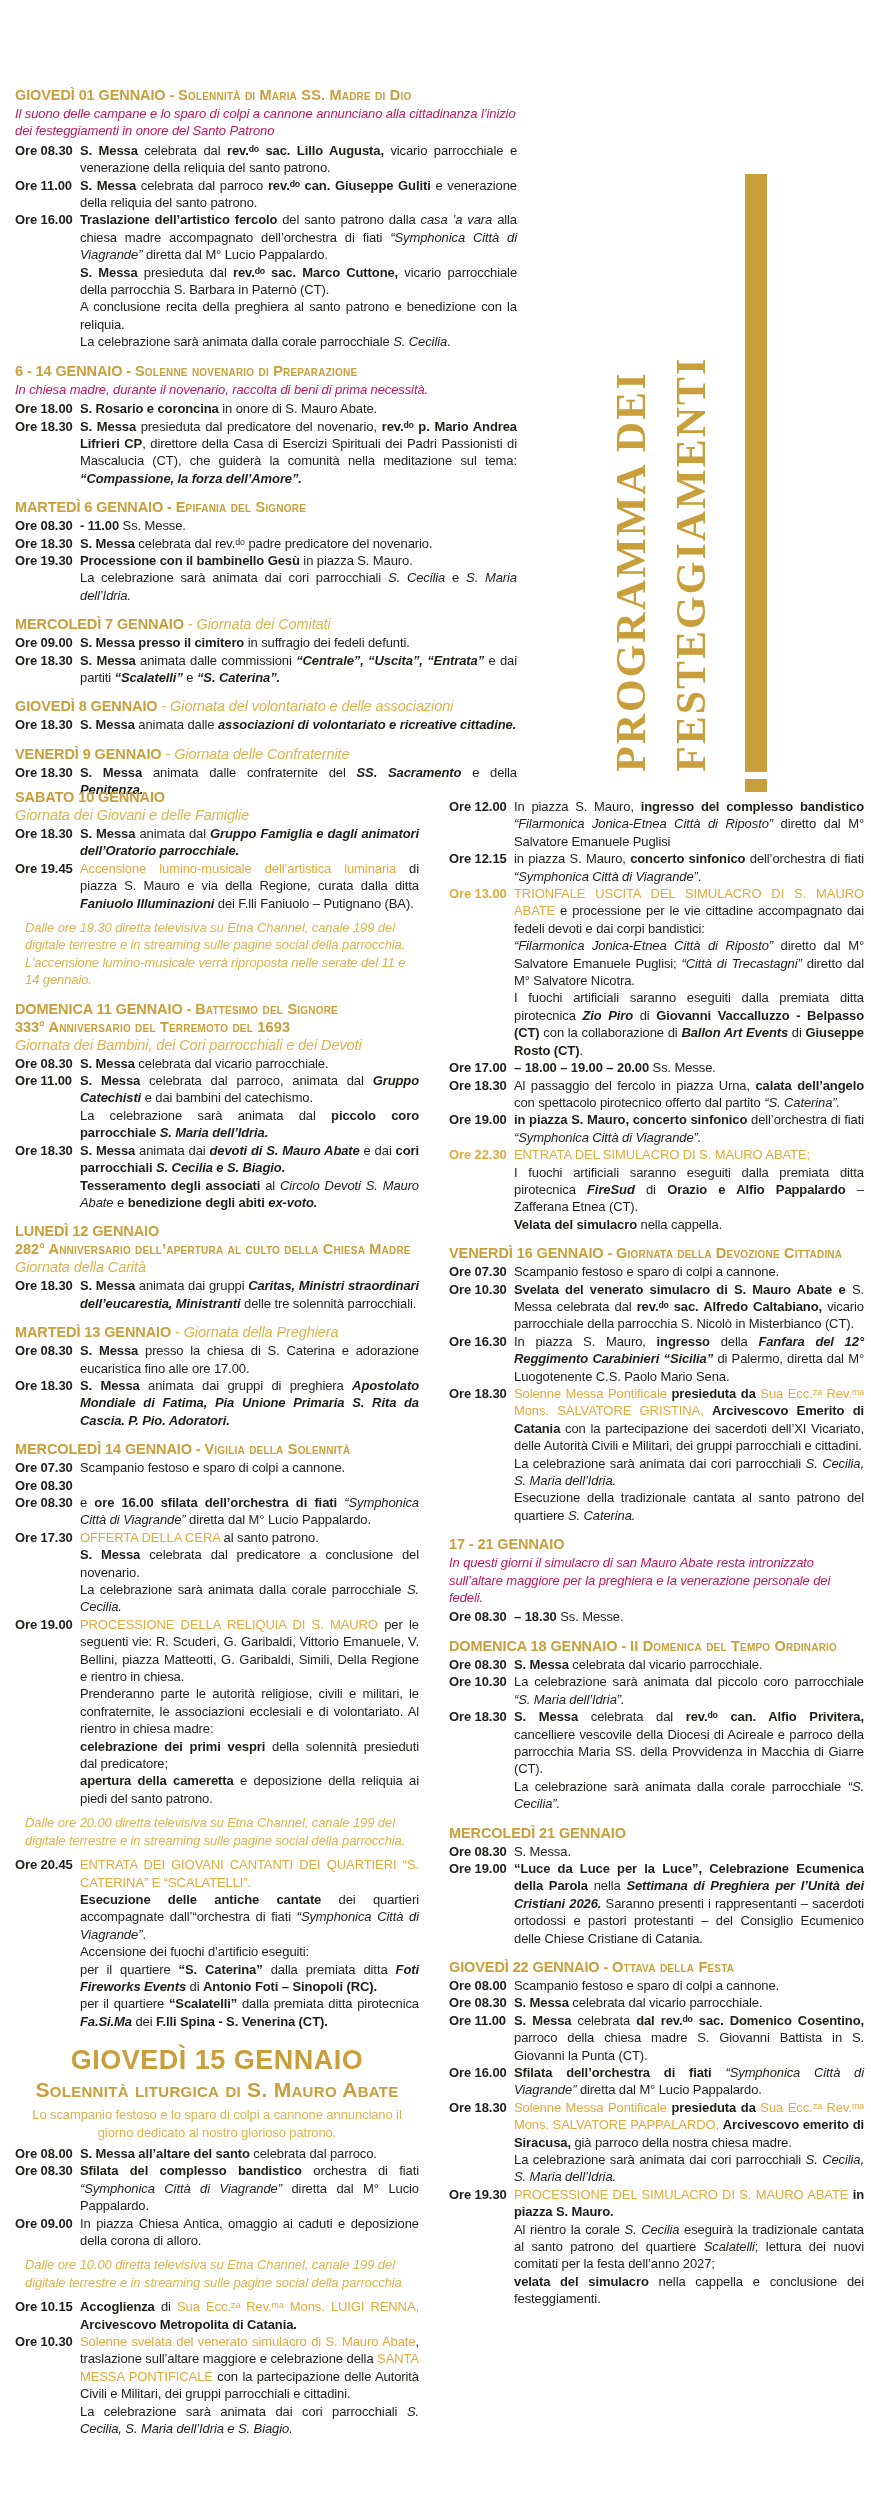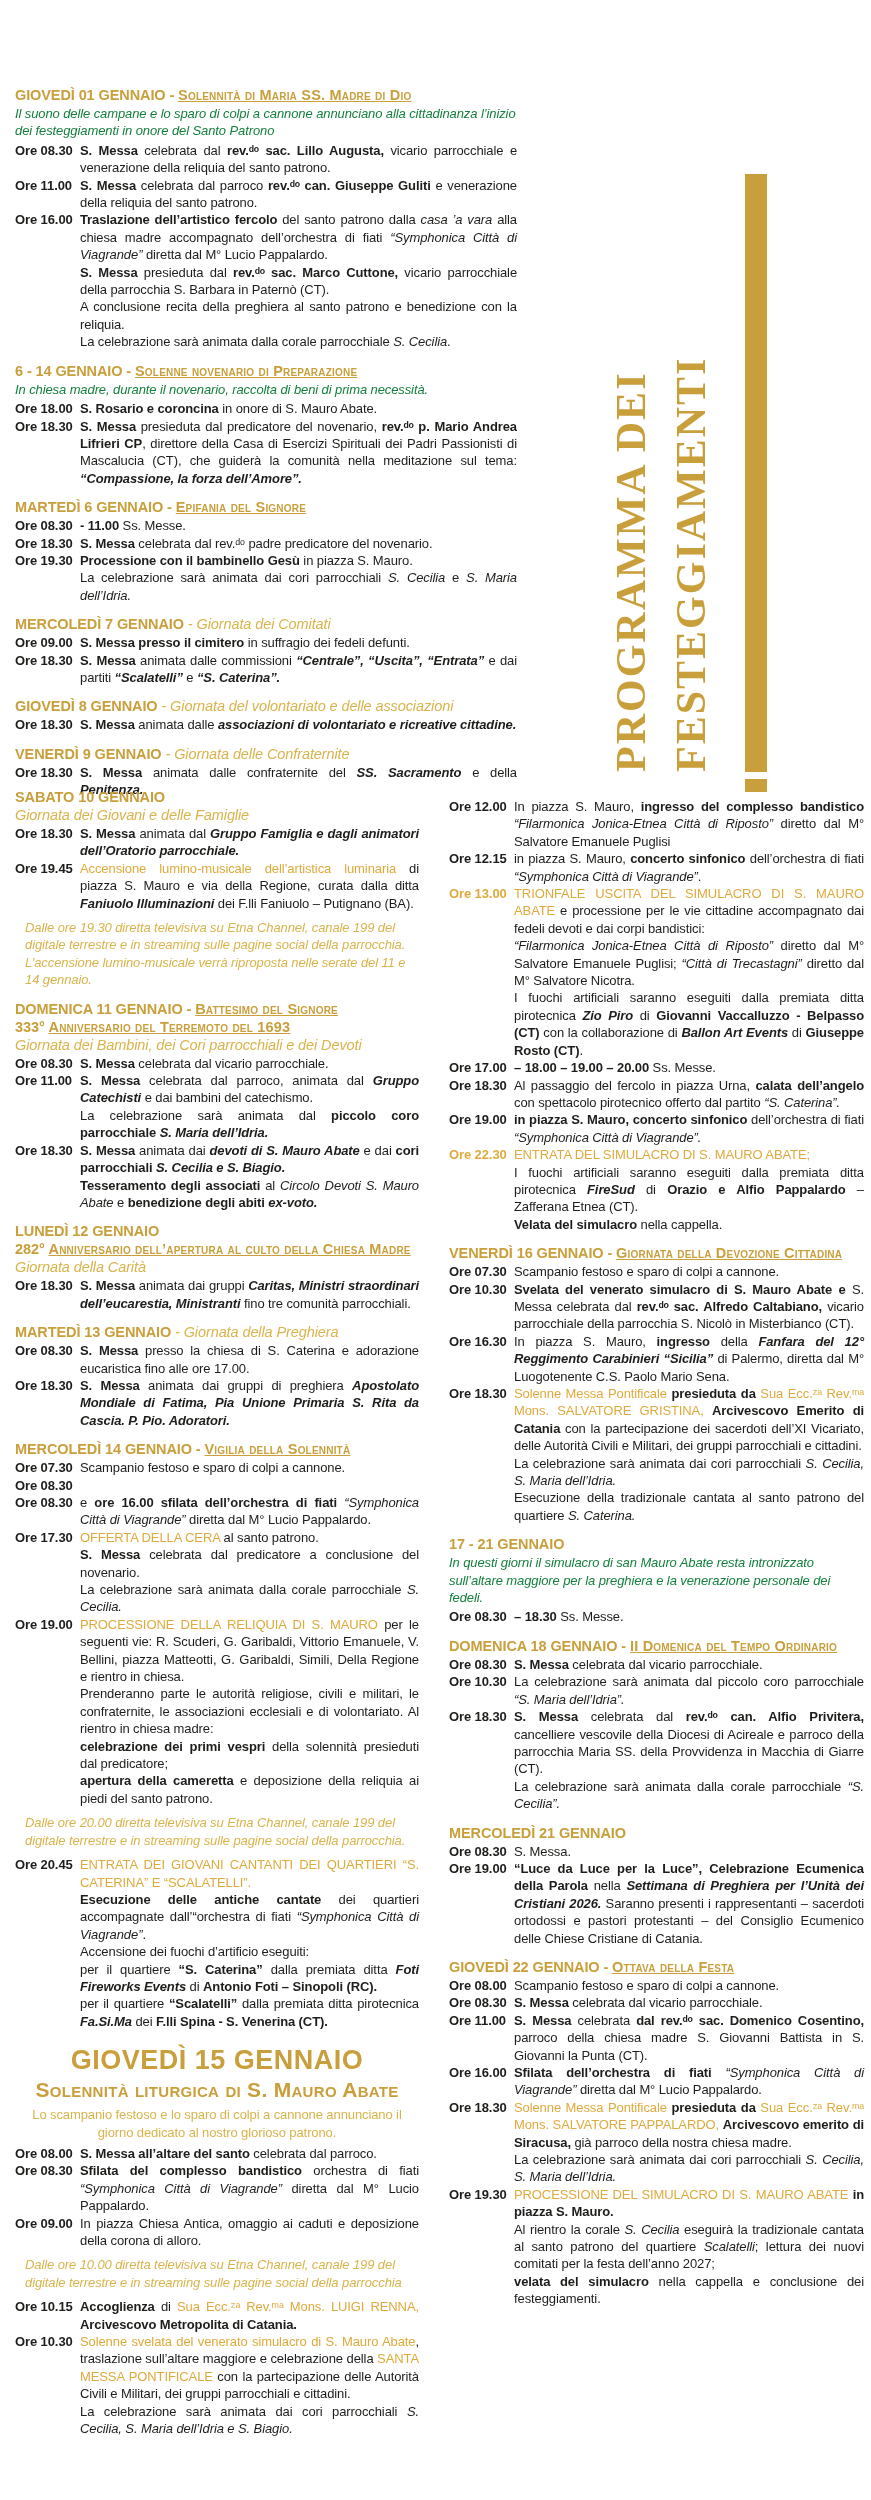--- a/index.html
+++ b/index.html
@@ -6,23 +6,23 @@
   .page{position:relative;width:871px;height:2500px;background:#ffffff;overflow:hidden;
         font-family:"Liberation Sans","DejaVu Sans",sans-serif;font-size:13px;line-height:17.4px;
         color:#1d1d1b;letter-spacing:-0.1px;}
   .col{position:absolute;}
   .col-top{left:15px;top:86px;width:502px;}
   .col-left{left:15px;top:788px;width:404px;}
   .col-right{left:449px;top:798px;width:415px;}
 
   .day{margin:11px 0 1px;color:#c99f3b;font-weight:bold;font-size:14.5px;line-height:18px;}
   .col > .day:first-child{margin-top:0;}
-  .s-sc{font-variant-caps:small-caps;letter-spacing:.2px;text-decoration:underline;}
+  .s-sc{font-variant-caps:small-caps;letter-spacing:.2px;}
   .day .s-it{font-style:italic;font-weight:normal;color:#d9b44c;}
-  .lead{color:#15803d;font-style:italic;margin:0 0 2px;}
+  .lead{color:#be185d;font-style:italic;margin:0 0 2px;}
   .note{color:#d9b44c;font-style:italic;margin:7px 10px;}
 
   .event{display:flex;align-items:flex-start;}
   .time{flex:0 0 65px;font-weight:bold;white-space:nowrap;}
   .time.tg{color:#dfaa3c;}
   .ebody{flex:1;text-align:justify;hyphens:auto;-webkit-hyphens:auto;}
   .s-b{font-weight:bold;}
   .s-i{font-style:italic;}
   .s-bi{font-weight:bold;font-style:italic;}
   .s-g{color:#dfaa3c;font-weight:normal;}
@@ -196,21 +196,21 @@
         </div>
       </div>
       <div class="day">
         <div class="day-line"><span>LUNEDÌ 12 GENNAIO</span></div>
         <div class="day-line"><span>282° </span><span class="s-sc">Anniversario dell’apertura al culto della Chiesa Madre</span></div>
         <div class="day-line"><span class="s-it">Giornata della Carità</span></div>
       </div>
       <div class="event">
         <span class="time">Ore 18.30</span>
         <div class="ebody">
-          <div class="p"><span class="s-b">S. Messa</span><span> animata dai gruppi </span><span class="s-bi">Caritas, Ministri straordinari dell’eucarestia, Ministranti</span><span> fino tre comunità parrocchiali.</span></div>
+          <div class="p"><span class="s-b">S. Messa</span><span> animata dai gruppi </span><span class="s-bi">Caritas, Ministri straordinari dell’eucarestia, Ministranti</span><span> delle tre solennità parrocchiali.</span></div>
         </div>
       </div>
       <div class="day">
         <div class="day-line"><span>MARTEDÌ 13 GENNAIO</span><span class="s-it"> - Giornata della Preghiera</span></div>
       </div>
       <div class="event">
         <span class="time">Ore 08.30</span>
         <div class="ebody">
           <div class="p"><span class="s-b">S. Messa</span><span> presso la chiesa di S. Caterina e adorazione eucaristica fino alle ore 17.00.</span></div>
         </div>

